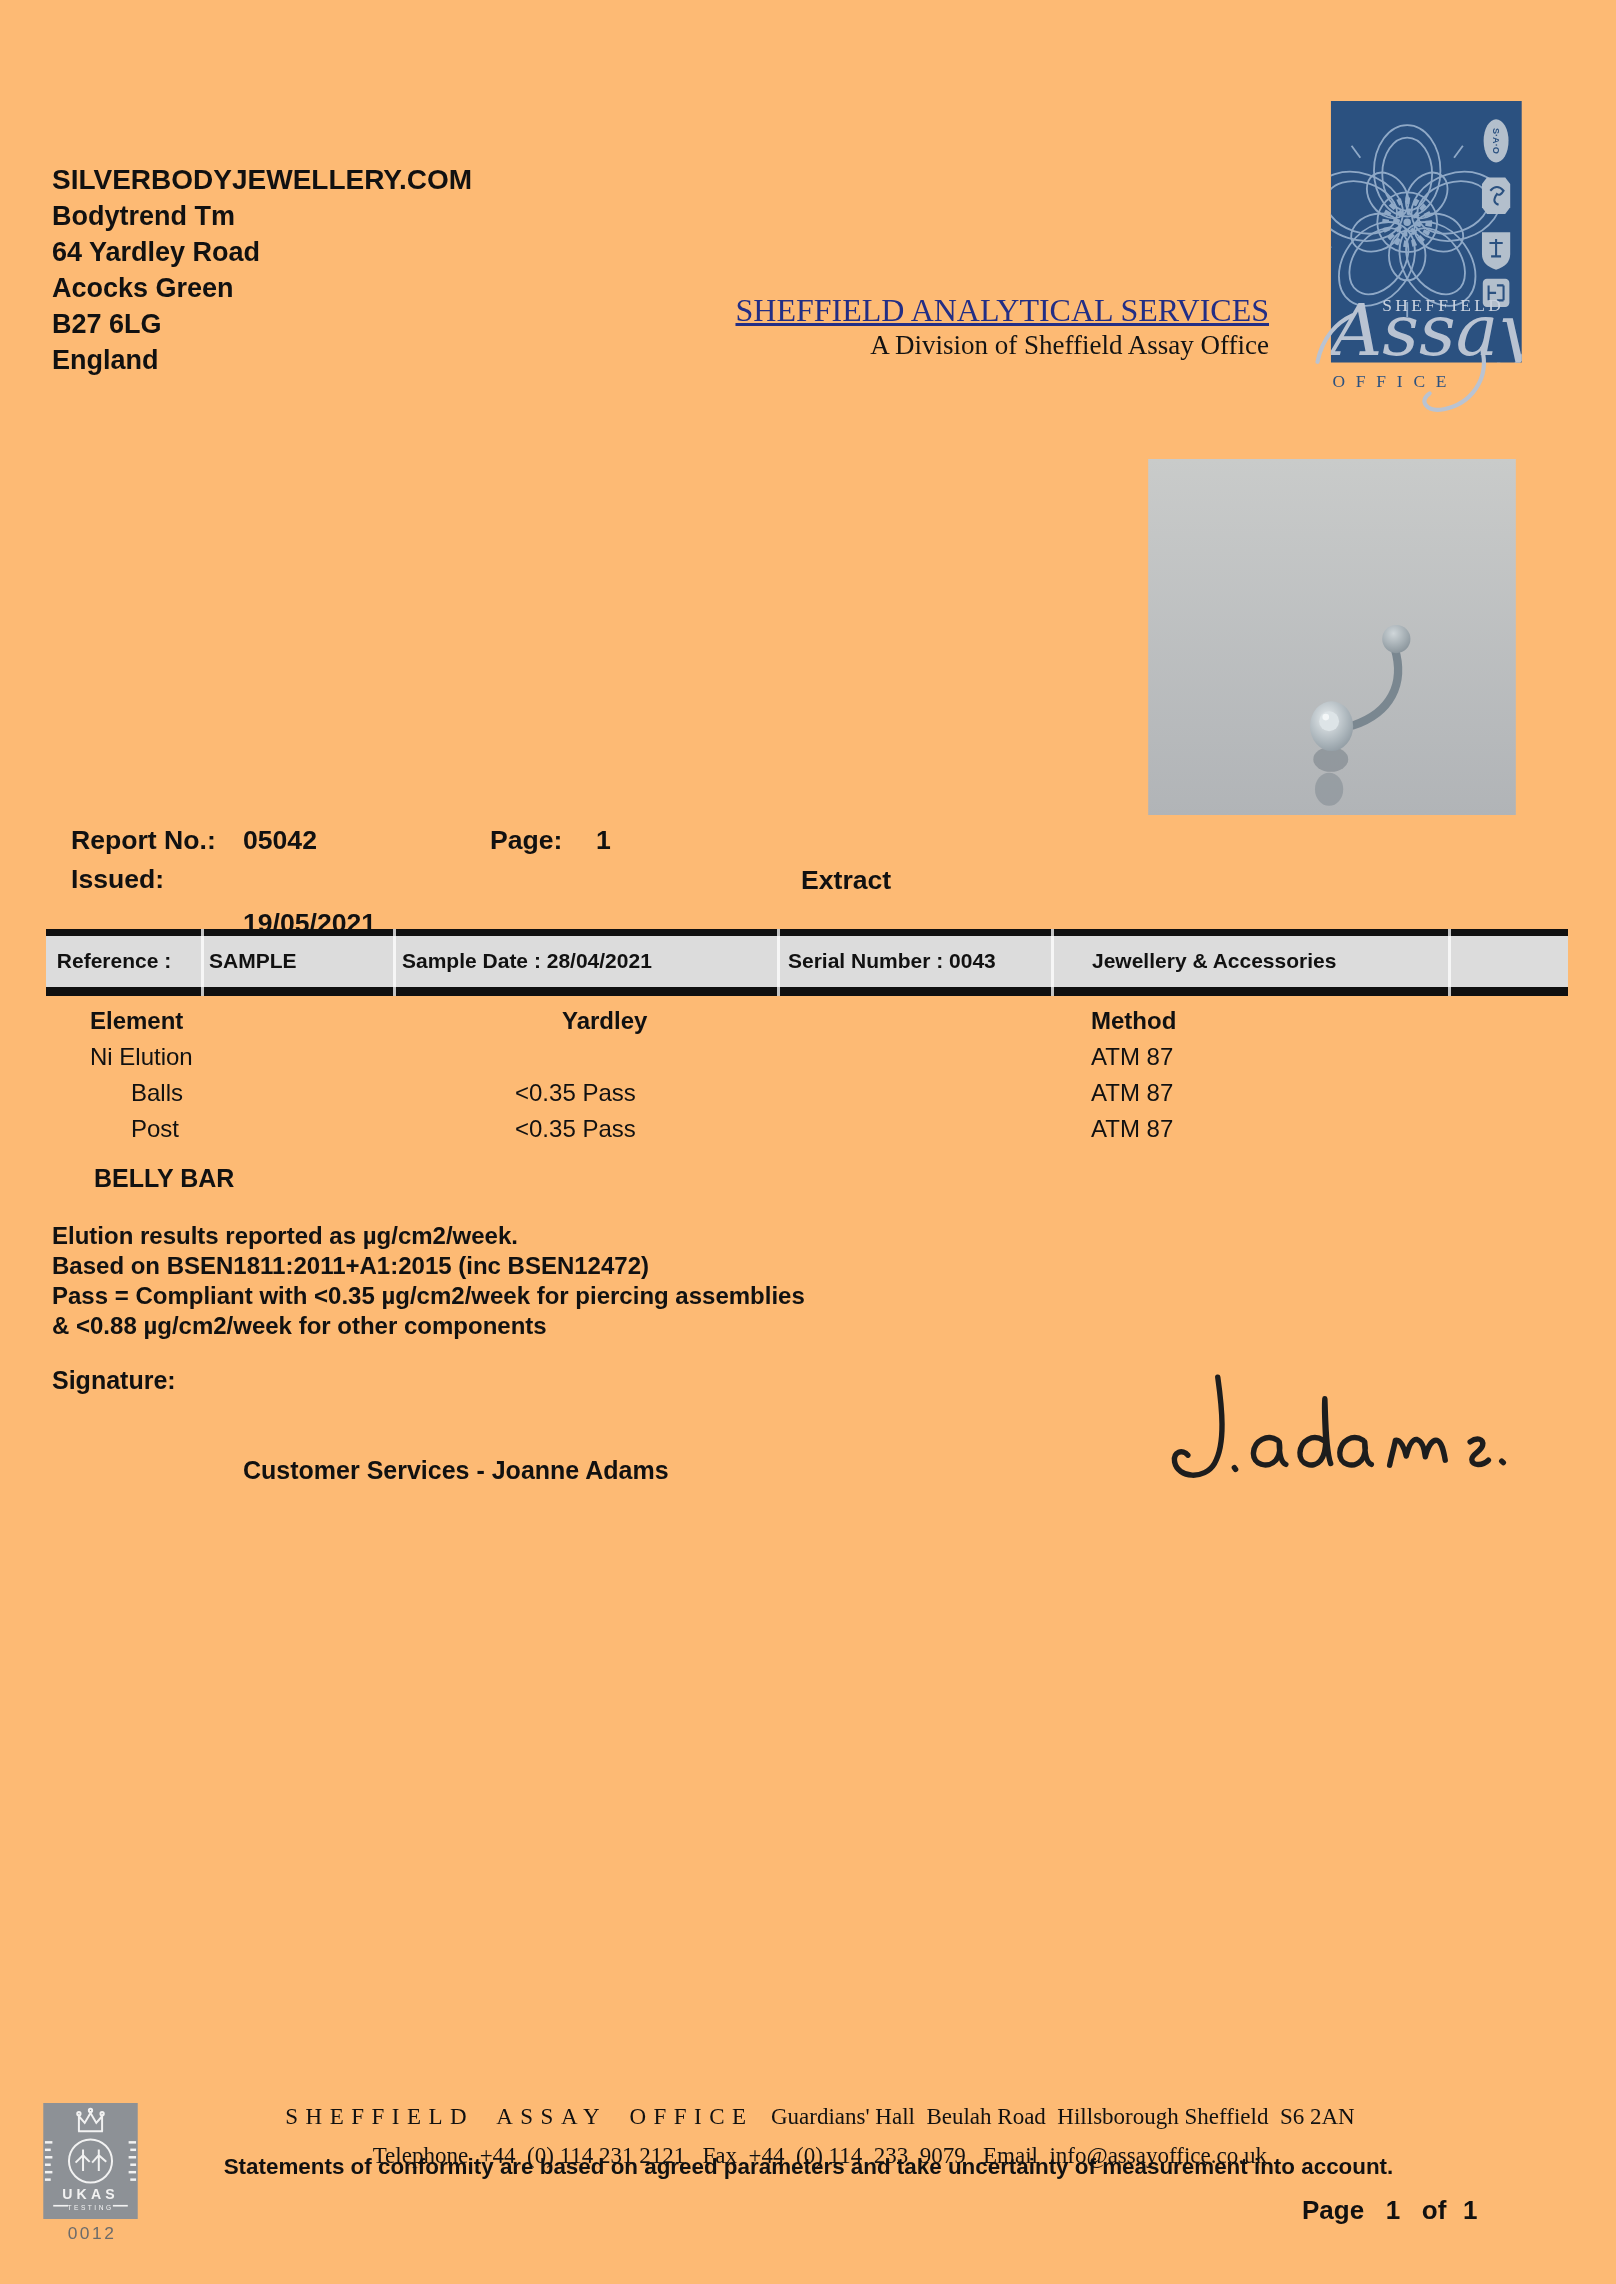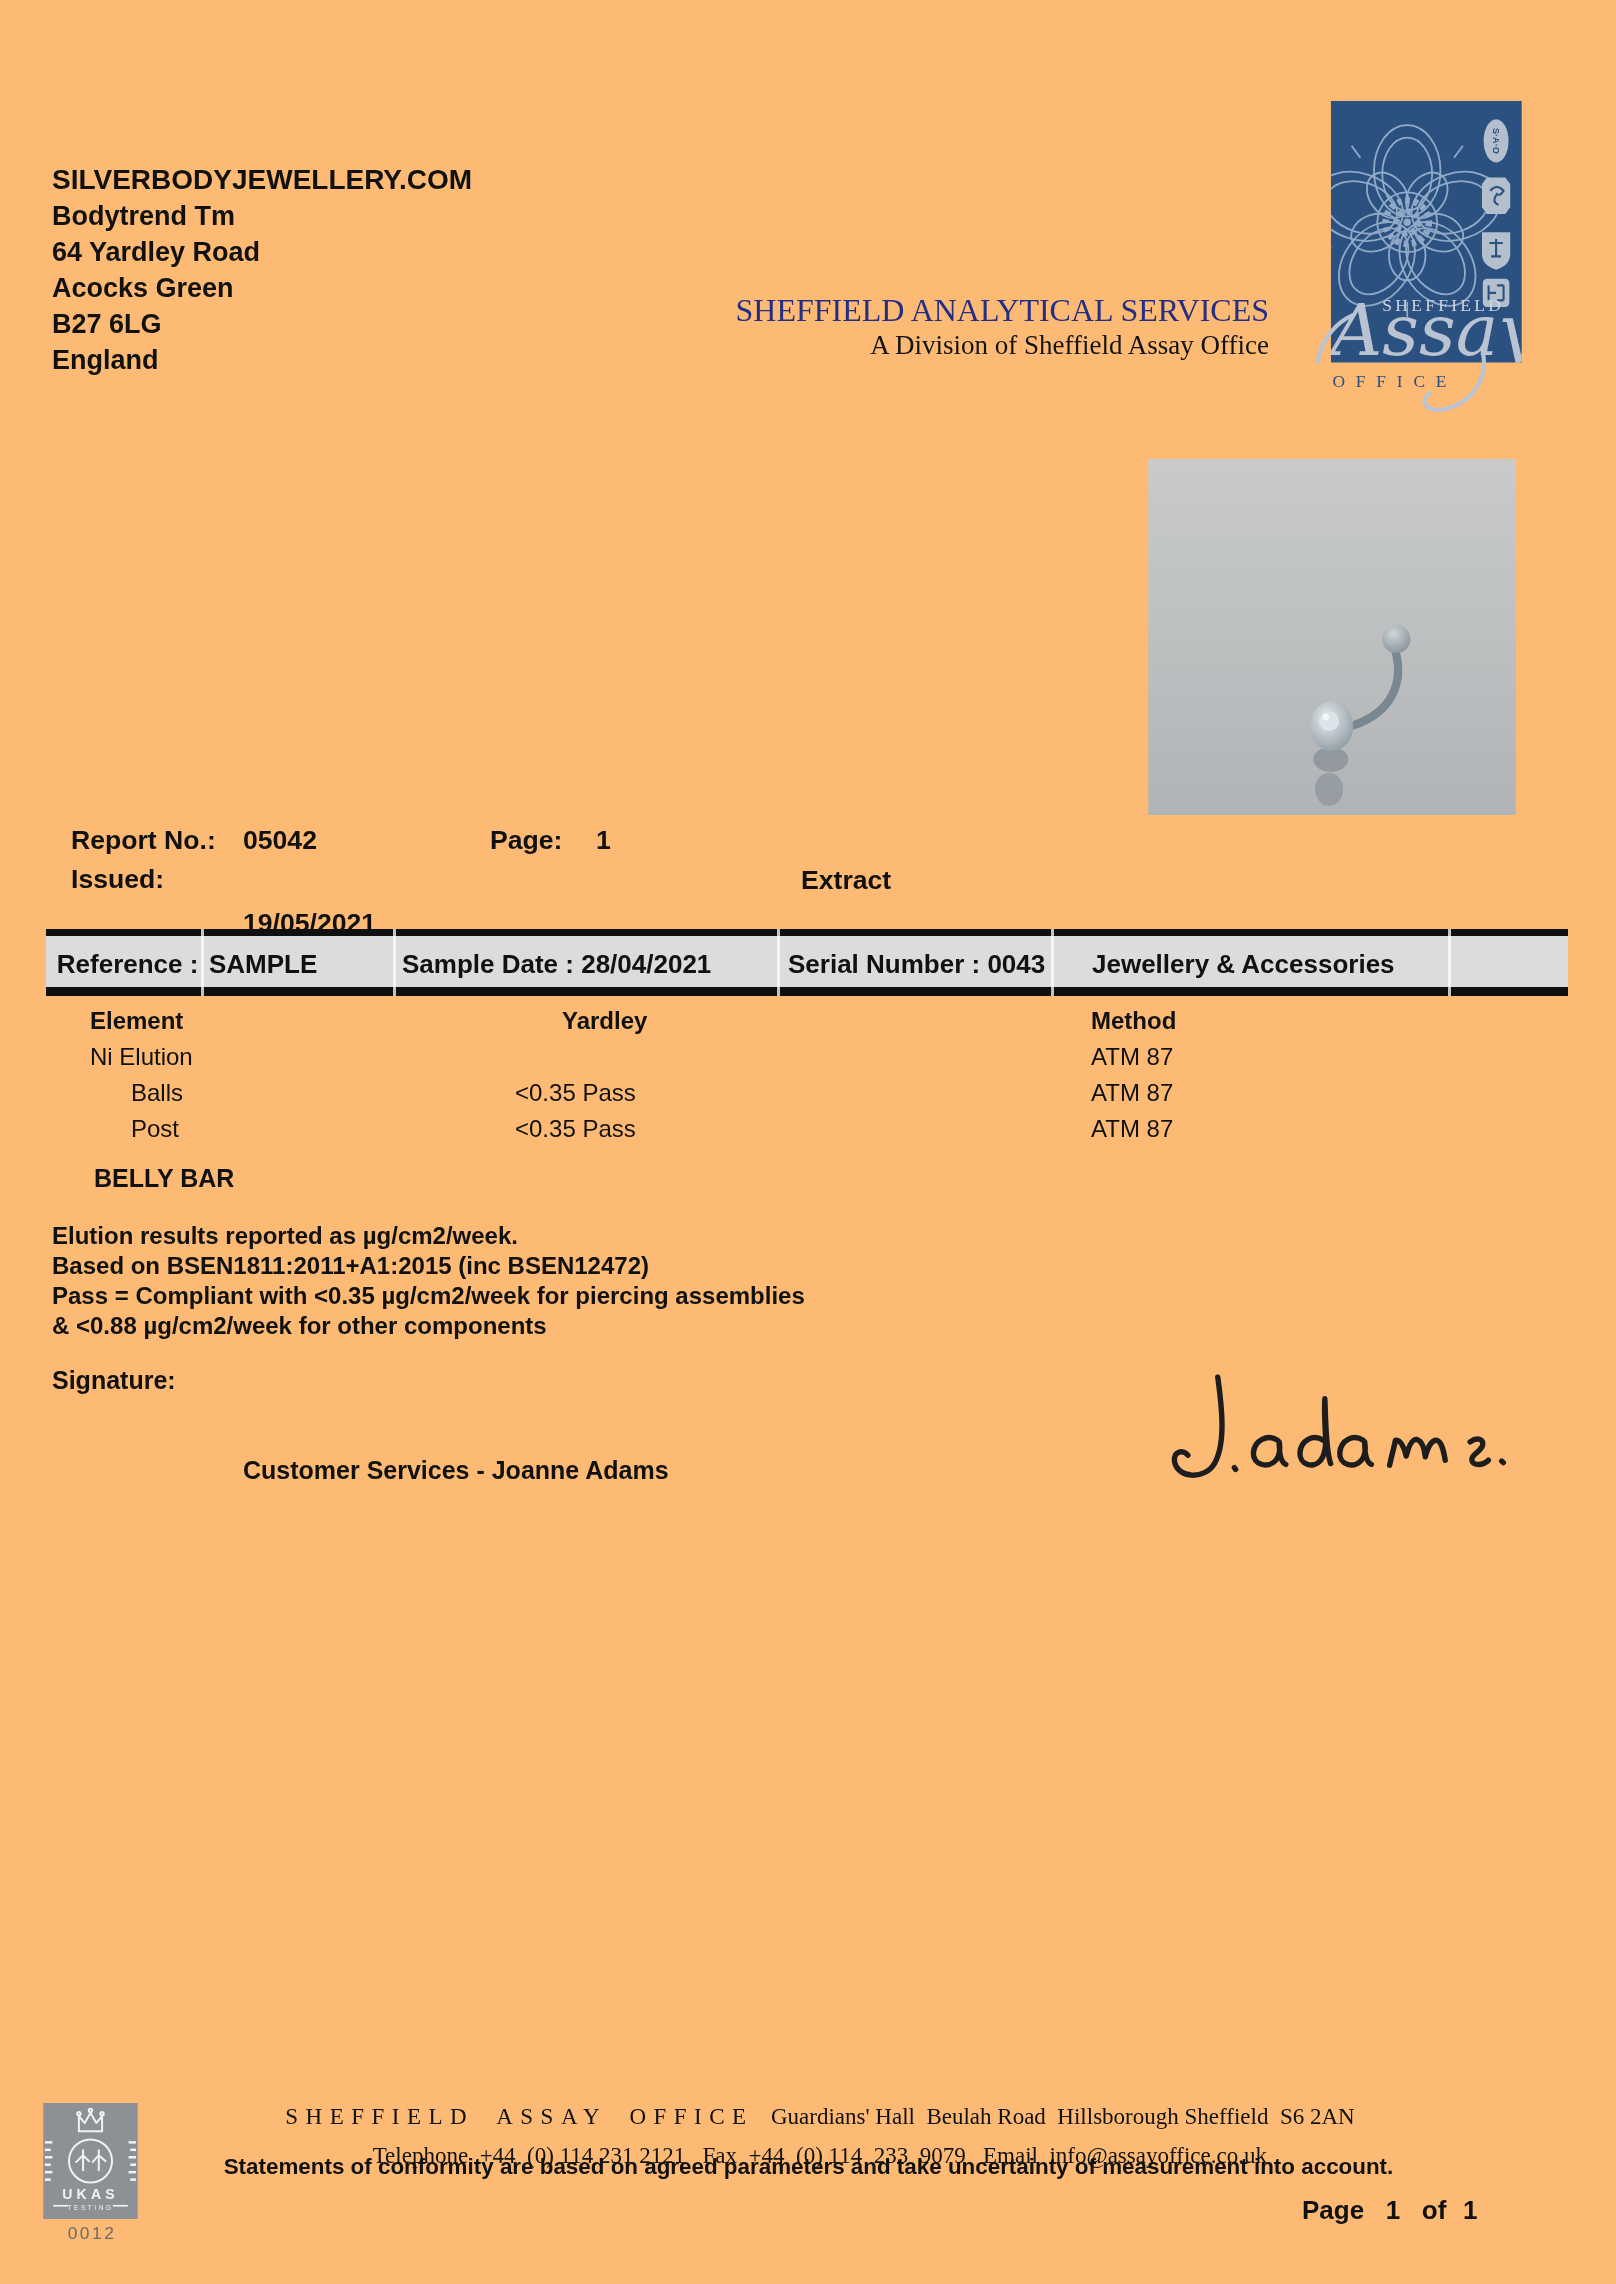--- a/index.html
+++ b/index.html
@@ -18,21 +18,21 @@
   #sas-header{left:522px;top:292px;width:747px;text-align:right;}
   #sas-title{font-size:32px;line-height:37px;}
   #sas-sub{font-size:27px;line-height:33px;color:#131313;}
 
   
   .meta{font-size:26.6px;font-weight:bold;}
 
   
   .rule{background:#101010;}
   #graybar{left:46px;top:936px;width:1522px;height:51px;background:#dcdcdc;}
-  #graybar span{position:absolute;top:12.5px;font-size:26px;font-weight:bold;}
+  #graybar span{position:absolute;top:12.5px;font-size:21px;font-weight:bold;}
   .bardiv{top:929px;height:67px;width:2.5px;background:rgba(255,255,255,.75);}
 
   
   .th{font-size:24px;font-weight:bold;}
   .td{font-size:24px;}
 
   
   #notes{left:52px;top:1221px;font-size:24px;font-weight:bold;line-height:30px;}
 
   
@@ -51,21 +51,21 @@
   <div id="customer" class="abs">
     <div>SILVERBODYJEWELLERY.COM</div>
     <div class="addr">Bodytrend Tm</div>
     <div class="addr">64 Yardley Road</div>
     <div class="addr">Acocks Green</div>
     <div class="addr">B27 6LG</div>
     <div class="addr">England</div>
   </div>
 
   <div id="sas-header" class="abs serif">
-    <div id="sas-title" style="color:#232e85;">SHEFFIELD ANALYTICAL SERVICES</div>
+    <div id="sas-title" style="color:#232e85;text-decoration:underline;">SHEFFIELD ANALYTICAL SERVICES</div>
     <div id="sas-sub">A Division of Sheffield Assay Office</div>
   </div>
 
   <svg class="abs" style="left:1314px;top:101px;overflow:visible;" width="208" height="314" viewBox="-20 0 250 378">
     <defs>
       <clipPath id="lclip">
           <rect x="0" y="0" width="230" height="315"></rect>
         </clipPath>
     </defs>
     <g clip-path="url(#lclip)">

